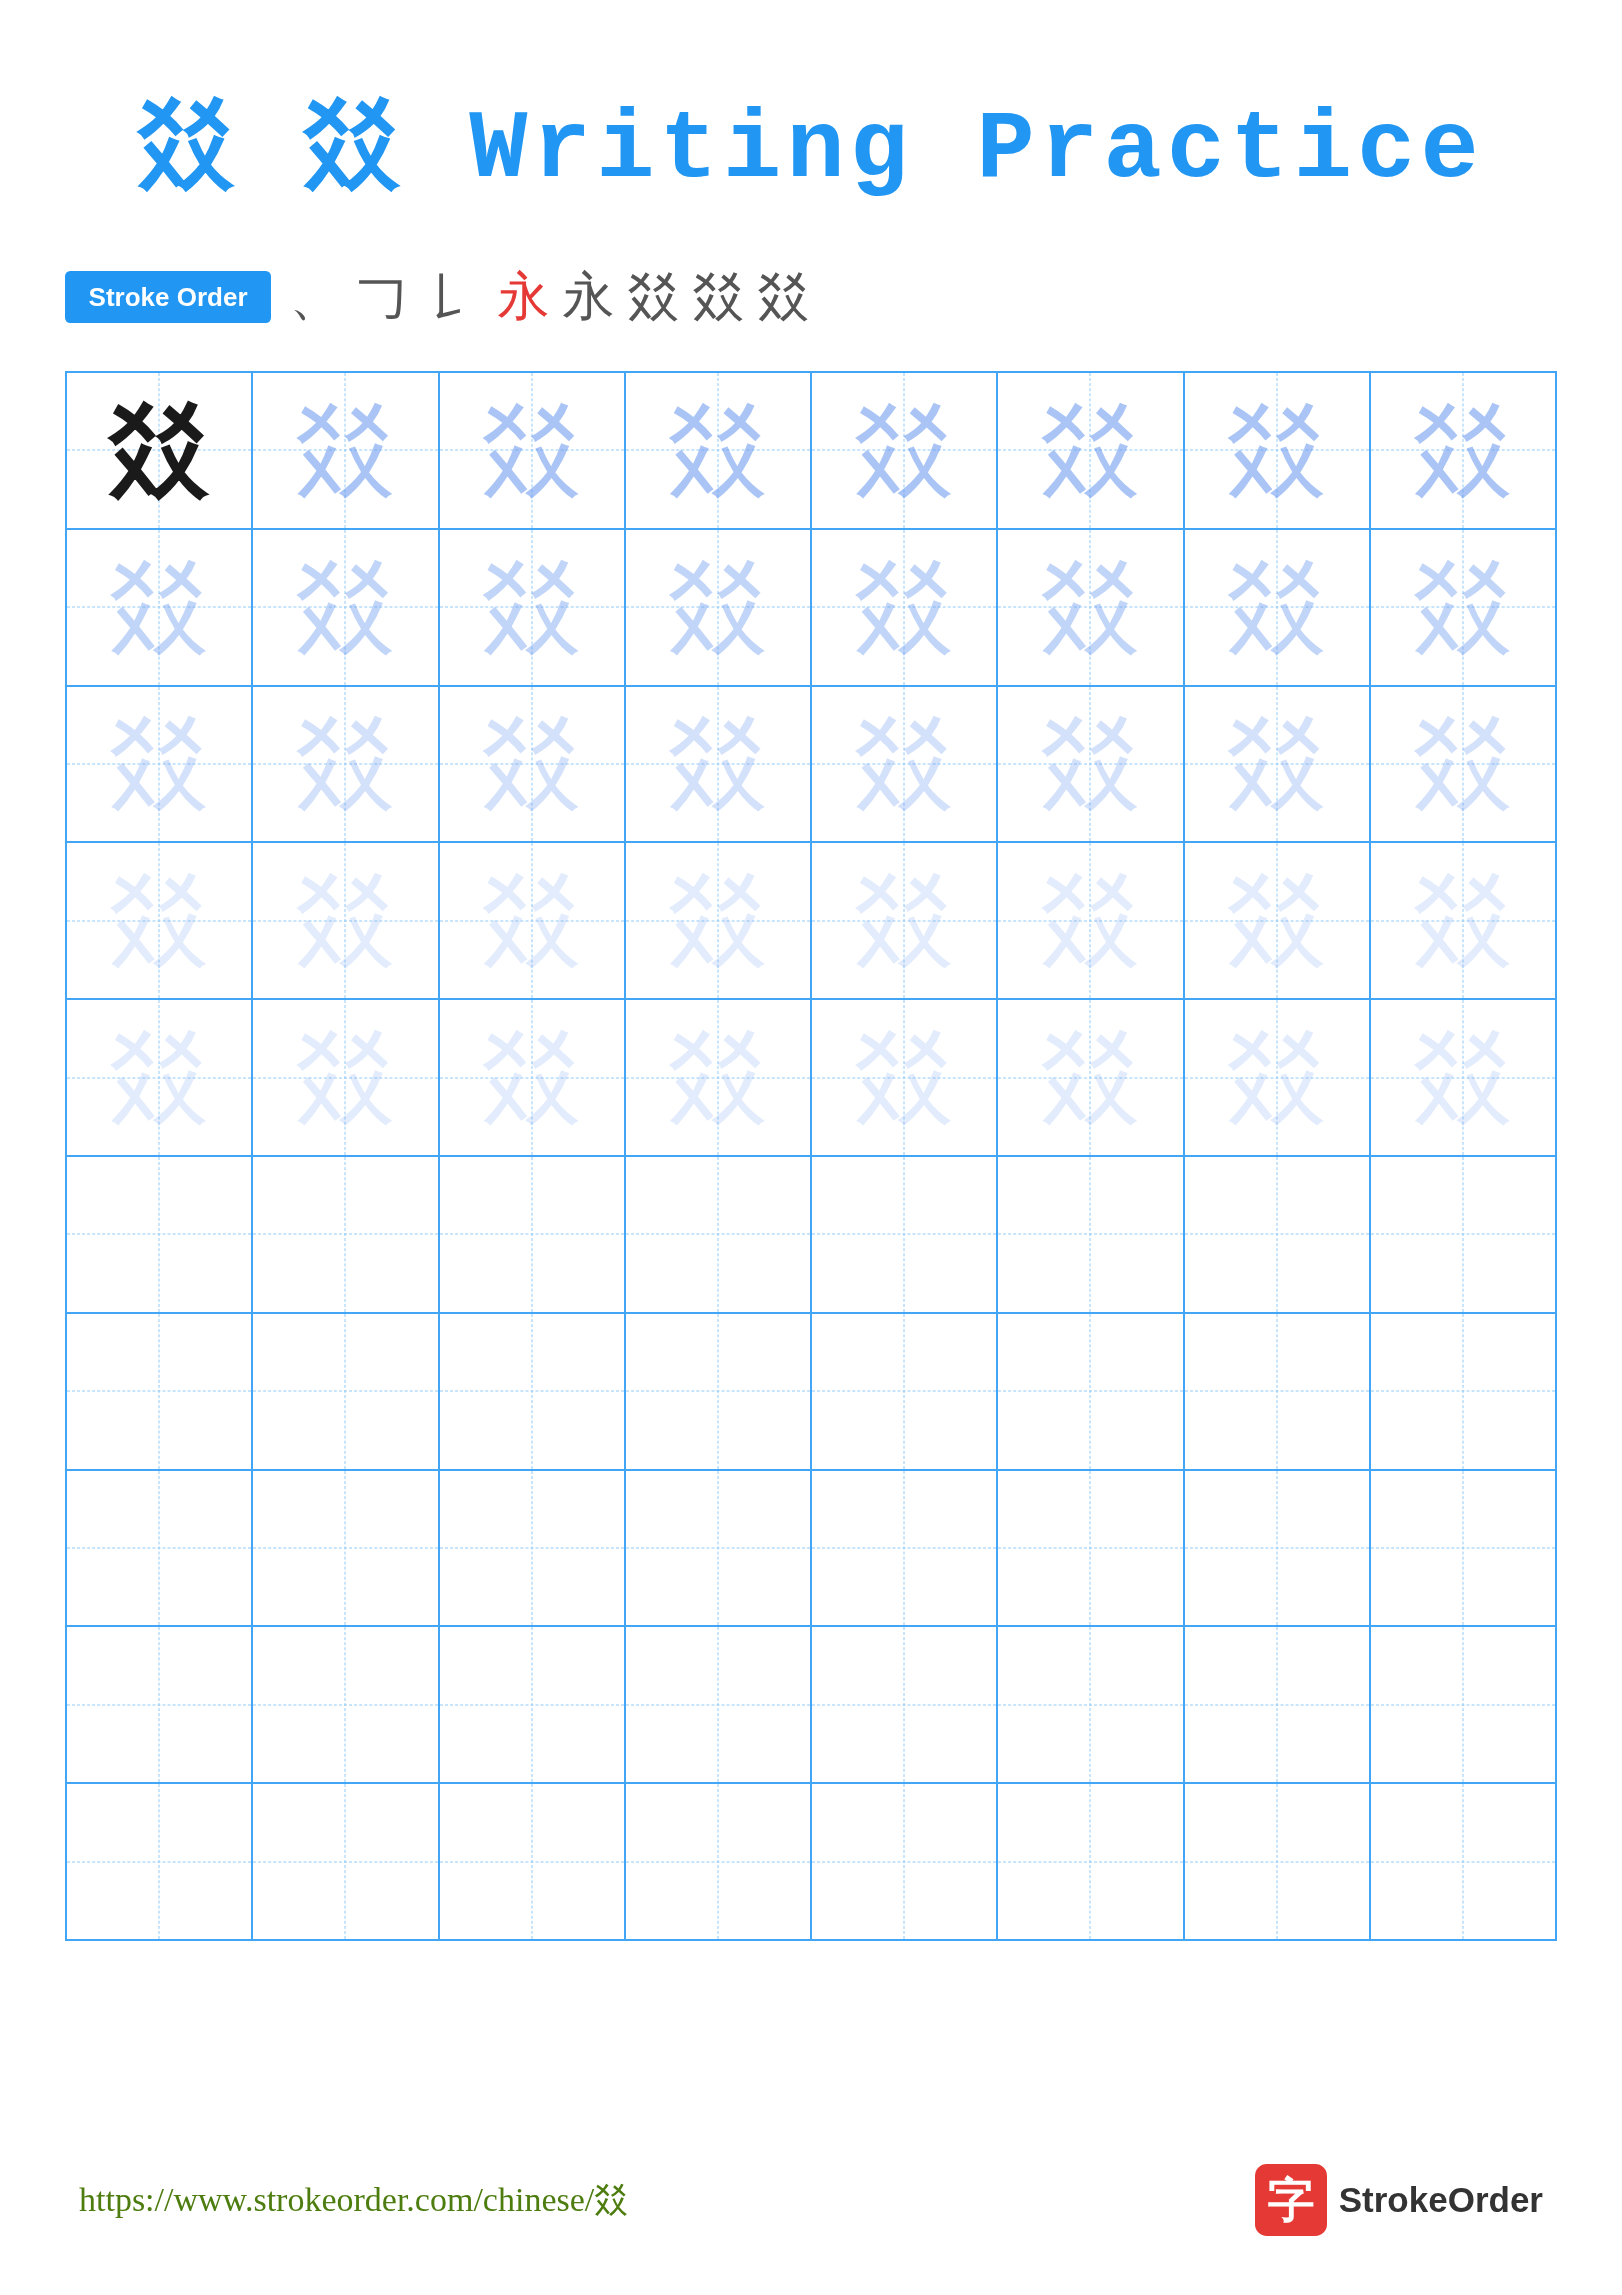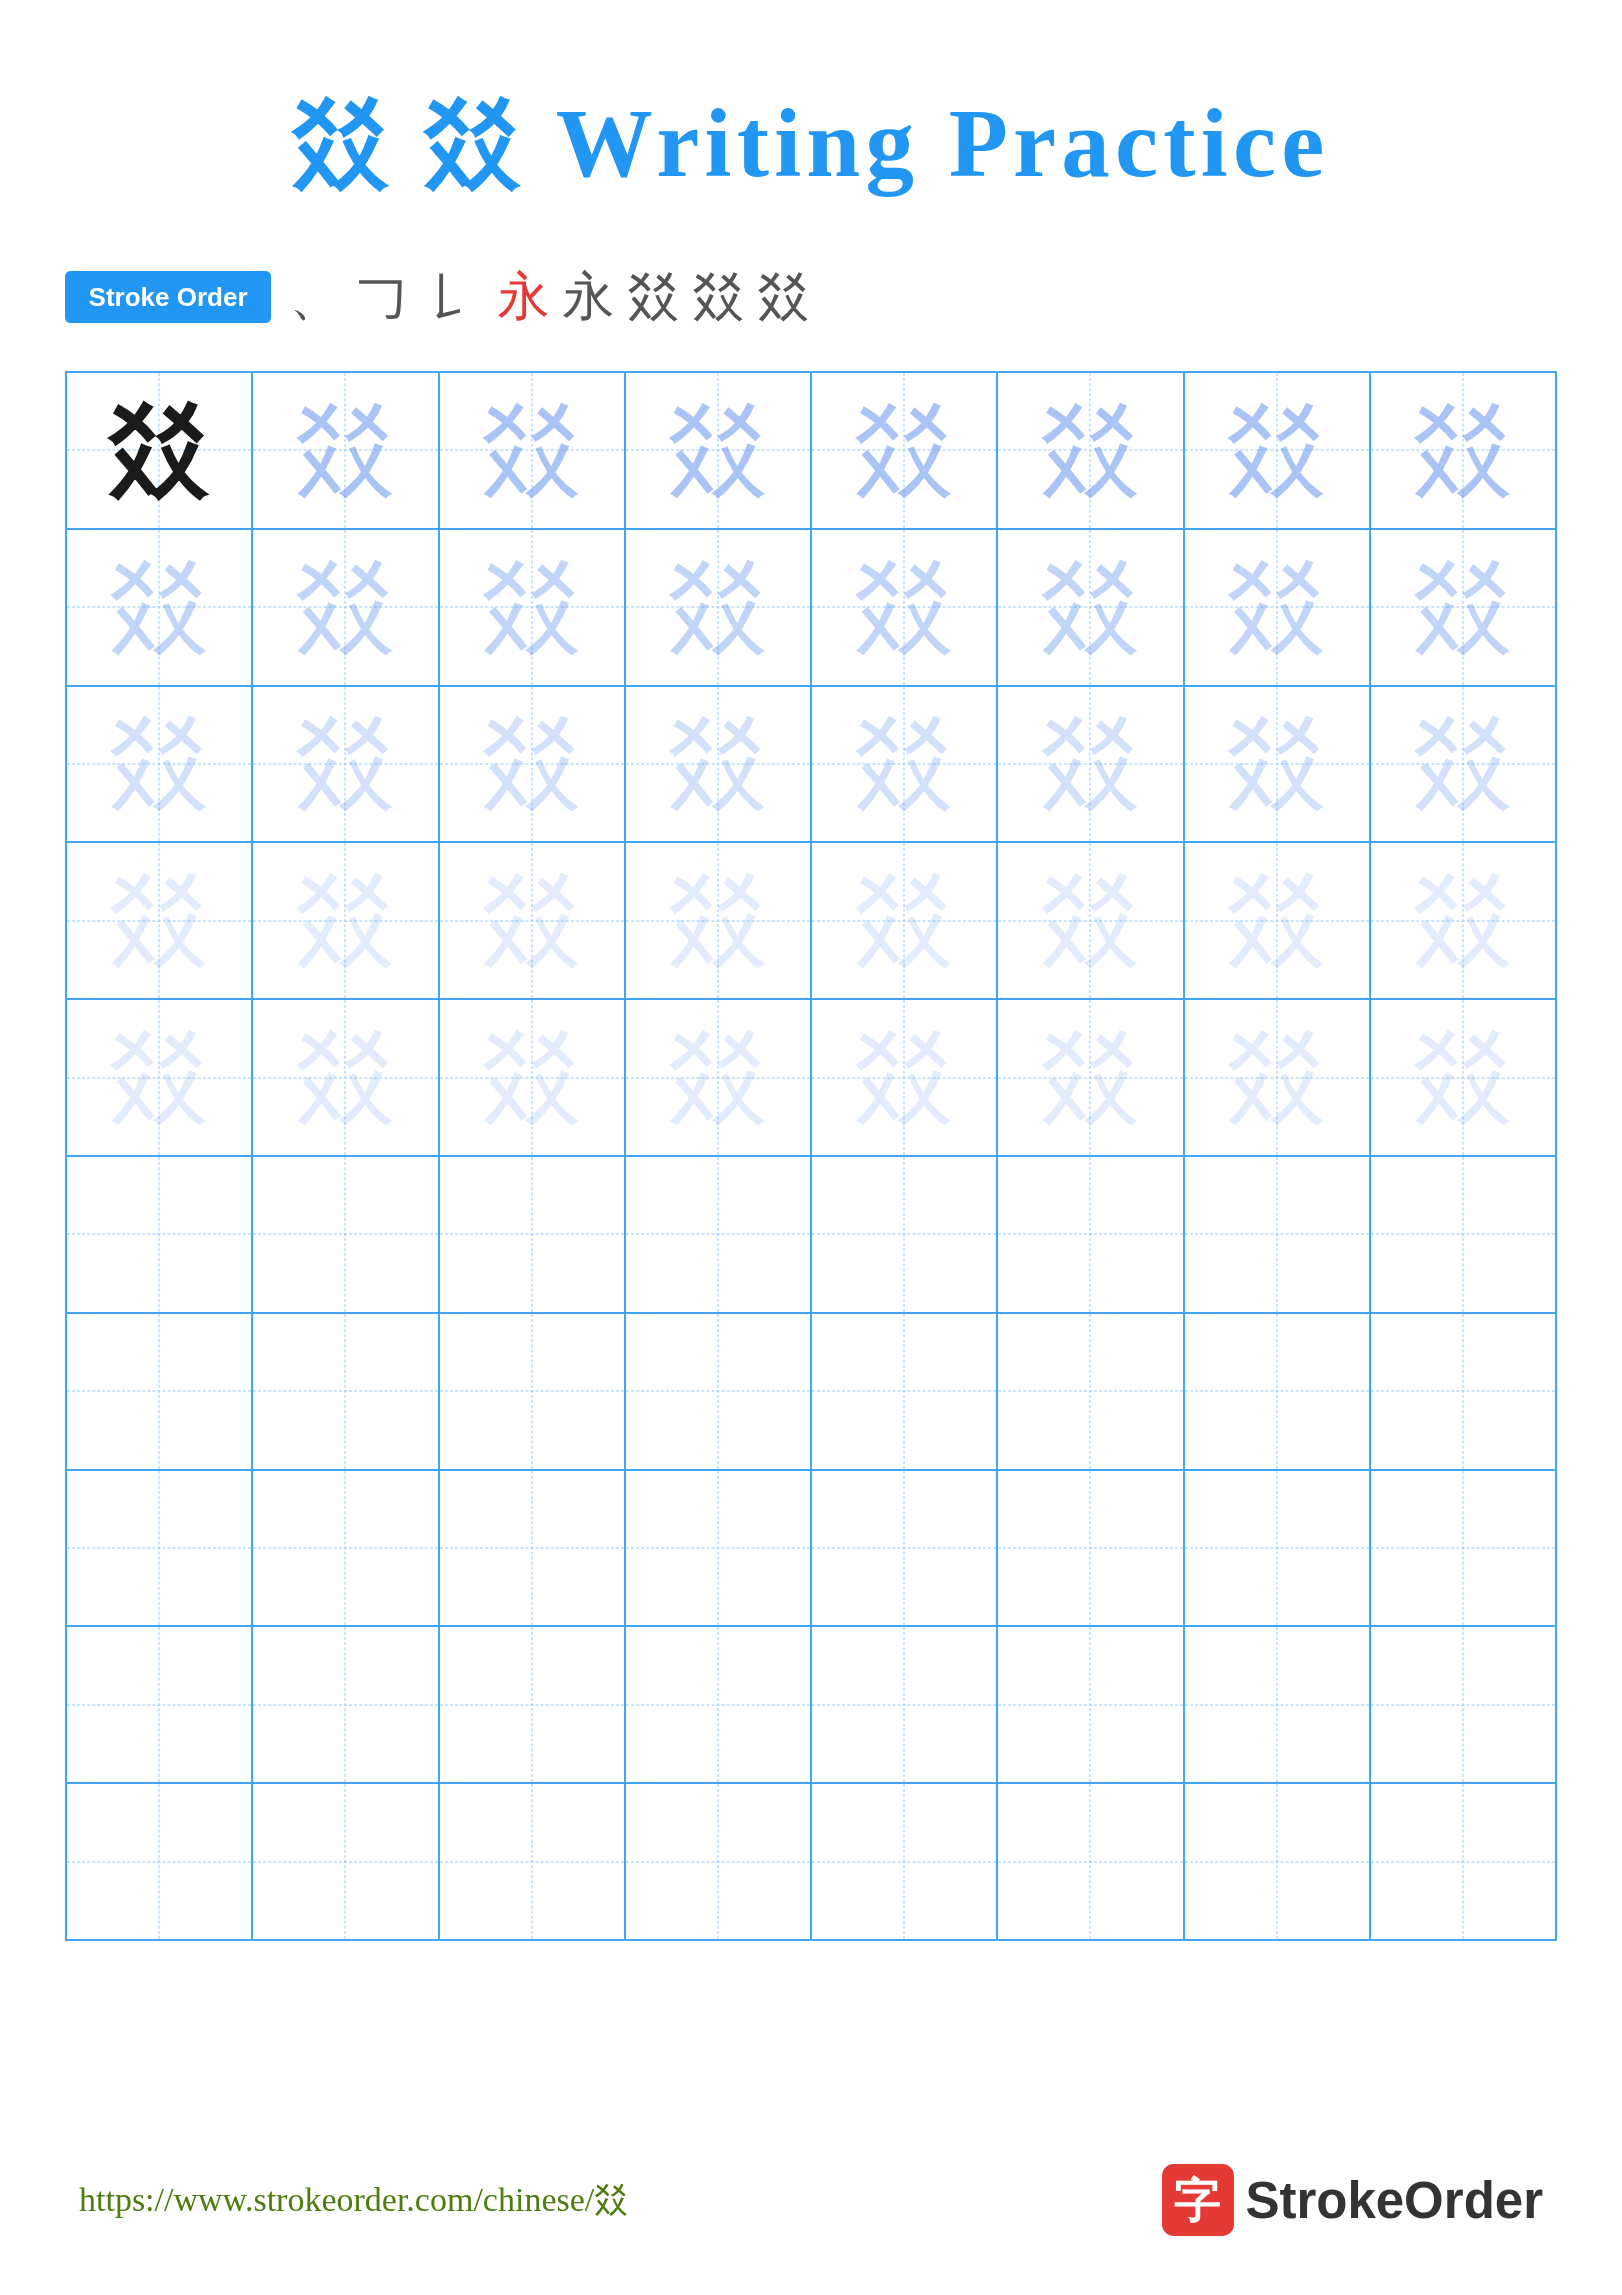--- a/index.html
+++ b/index.html
@@ -23,20 +23,21 @@
       align-items: center;
     }
 
     .title {
       margin-top: 79px;
       font-size: 97px;
       font-weight: bold;
       color: #2196F3;
       letter-spacing: 5.2px;
       text-align: center;
+      font-family: Liberation Mono, monospace;
     }
 
     .stroke-order-section {
       margin-top: 52px;
       display: flex;
       align-items: center;
       gap: 18.3px;
       padding-left: 65px;
       width: 100%;
     }
@@ -167,21 +168,21 @@
       border-radius: 11.8px;
       display: flex;
       align-items: center;
       justify-content: center;
       font-size: 47px;
       color: white;
       font-weight: bold;
     }
 
     .footer-logo-text {
-      font-size: 51px;
+      font-size: 35px;
       font-weight: bold;
       color: #333;
       font-family: Arial, sans-serif;
     }
   </style>
 </head>
 <body>
 
 <div class="page">
 

